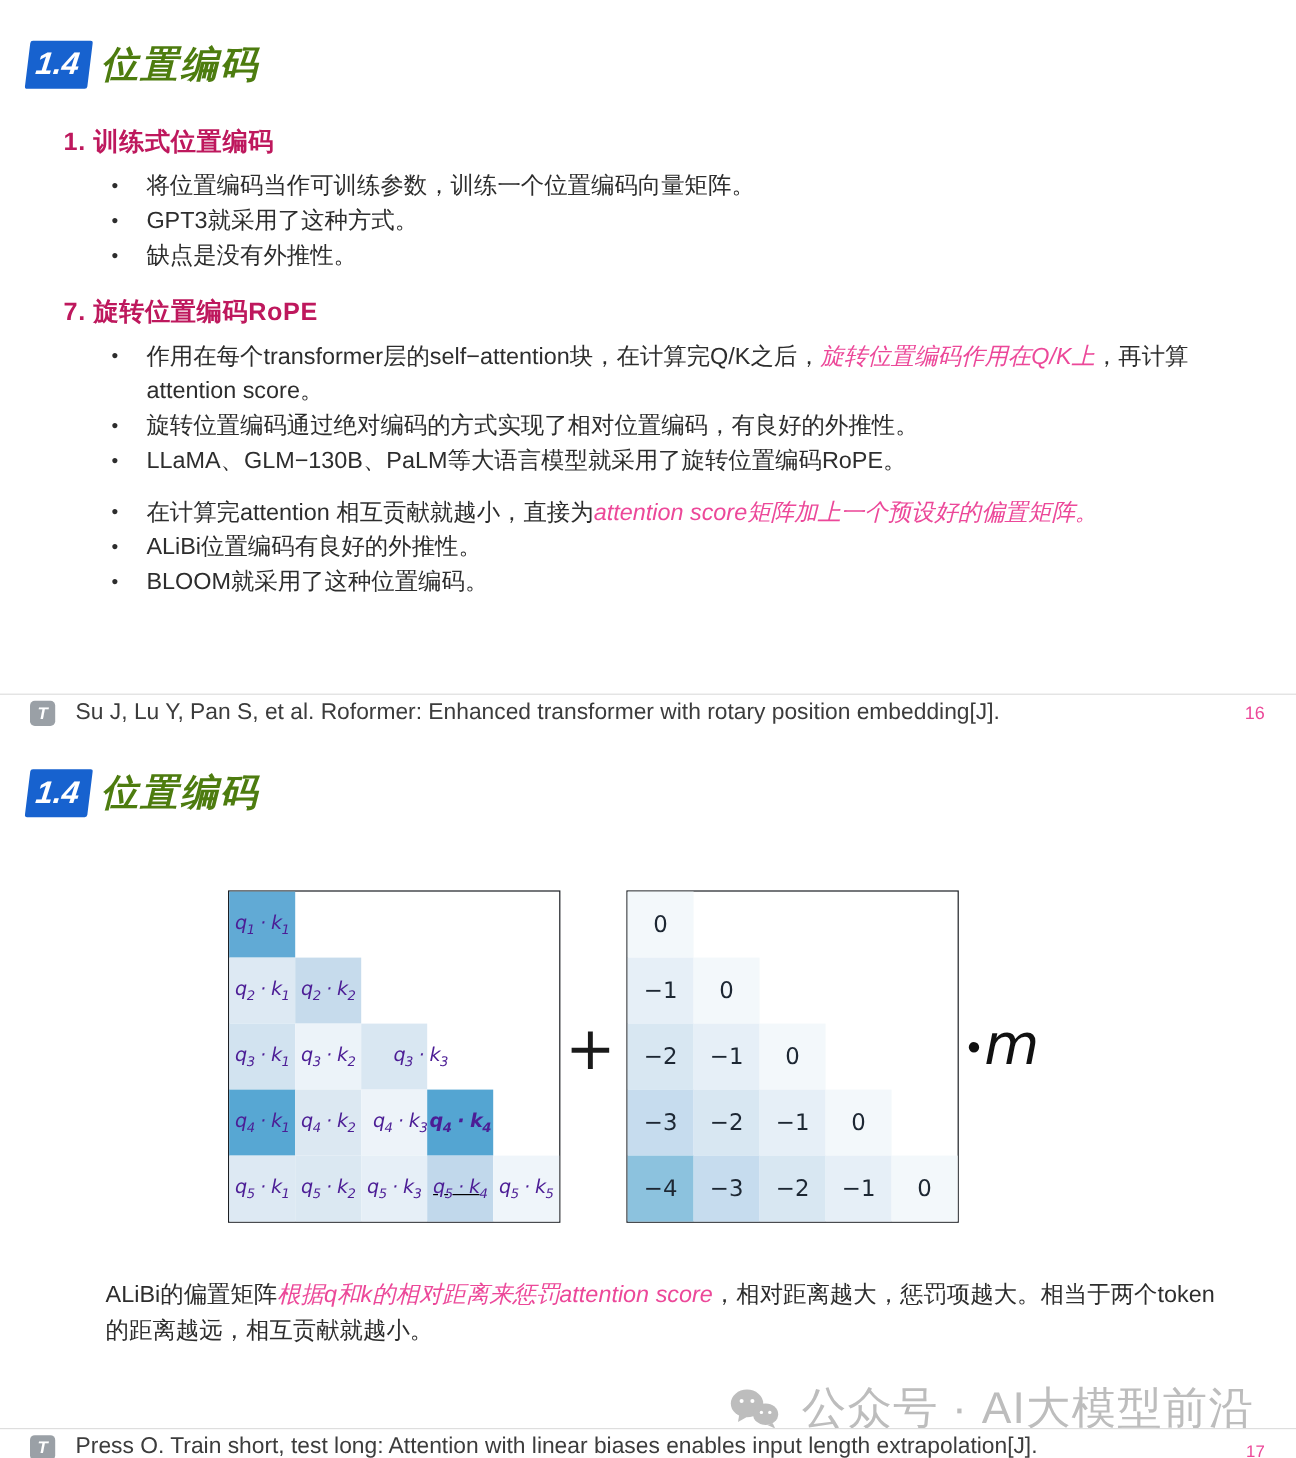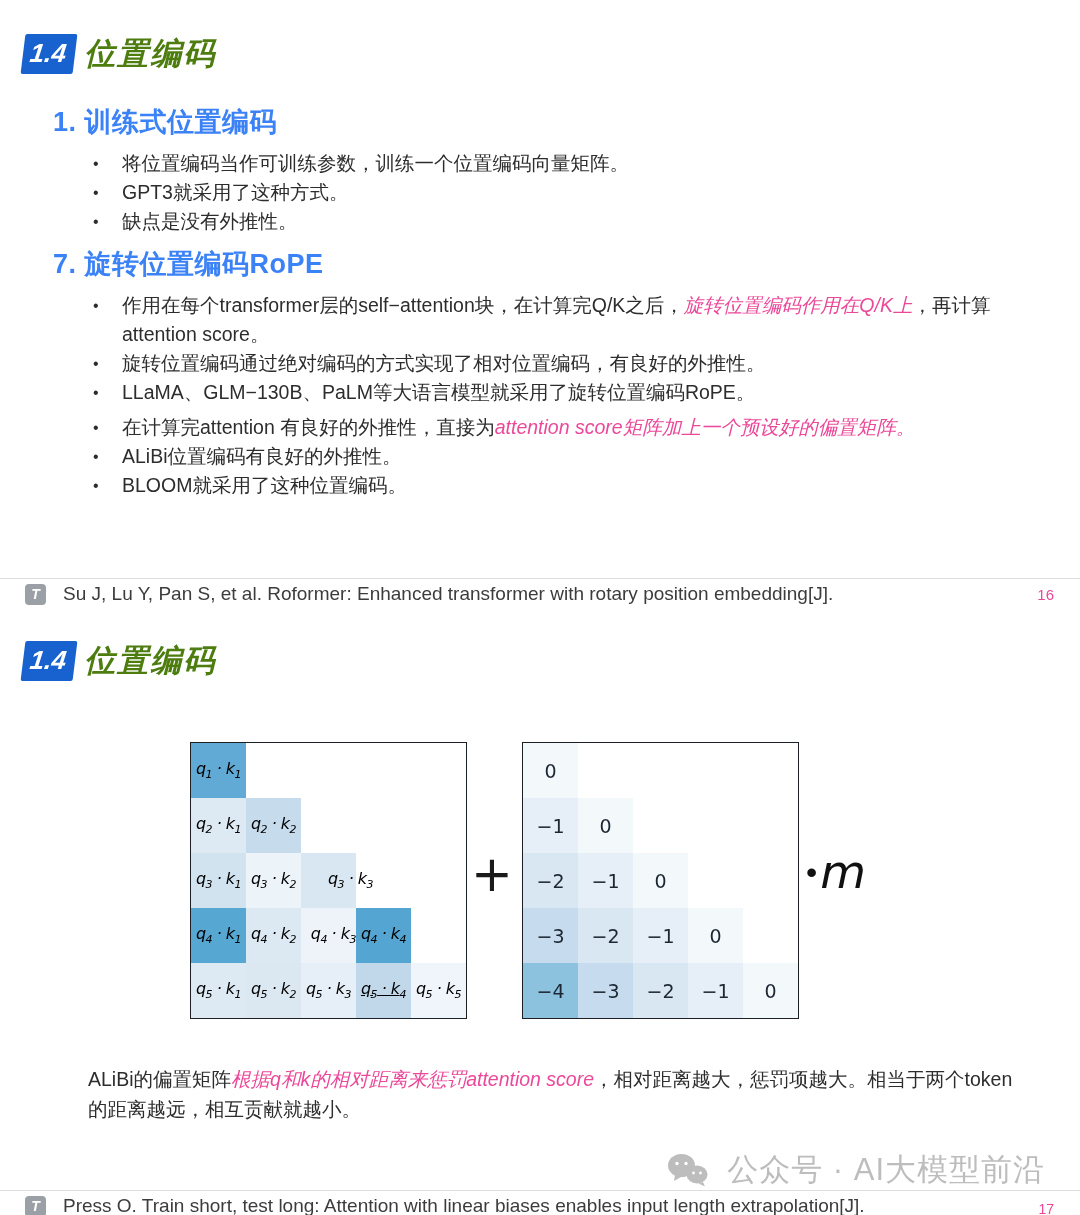--- a/index.html
+++ b/index.html
@@ -13,21 +13,21 @@
   .header { position:absolute; left:23px; top:33px; display:flex; align-items:center; gap:9px; }
   #slide2 .header { top:28px; }
   .badge { background:#1762cf; color:#fff; font-weight:bold; font-style:italic;
            font-size:26px; line-height:26px; padding:6px 9px 8px 7px; transform:skewX(-7deg);
            border-radius:2px; }
   .header-title { color:#4d7c0f; font-weight:bold; font-style:italic; font-size:31px; letter-spacing:2px; }
 
   
   .section { position:absolute; left:53px; width:952px; }
   #sec1 { top:104px; } #sec2 { top:246px; } #sec3 { top:413px; }
-  .section h3 { font-size:27px; font-weight:bold; color:#3b82f6; margin-bottom:9px; letter-spacing:0.5px;}
+  .section h3 { font-size:21px; font-weight:bold; color:#be185d; margin-bottom:9px; letter-spacing:0.5px;}
   .bullets { list-style:none; }
   .bullets li { display:flex; font-size:19.5px; line-height:29px; color:#2d2d2d; }
   .bullets .marker { margin-left:40px; width:29px; min-width:29px; font-size:16px; }
   .red { color:#ec4899;font-style:italic; }
 
   
   .footer-line { position:absolute; left:0; top:578px; width:1080px; height:1px; background:#dedede; }
   .ref { position:absolute; left:25px; top:583px; display:flex; align-items:center; gap:17px; }
   .ref-icon { width:21px; height:21px; background:#9aa0a6; color:#fff; border-radius:4px;
               font-size:14px; font-weight:bold; font-style:italic; display:flex;
@@ -36,34 +36,34 @@
   .page-num { position:absolute; right:26px; top:586px; font-size:15px; color:#ec4899; }
   #slide2 .page-num { top:589px; font-size:14px; }
 
   
   .matrix { position:absolute; top:130px; border:1.6px solid #1c1f24; background:#fff;
             display:grid; grid-template-columns:repeat(5,55px); grid-template-rows:repeat(5,55px); }
   #left-matrix { left:190px; }
   #bias-matrix { left:522px; }
   .cell { display:flex; align-items:center; justify-content:center; }
   .cell .lbl { font-family:"DejaVu Sans", sans-serif; font-style:italic; font-size:16px;
-               color:#000000; white-space:nowrap; letter-spacing:-0.5px; }
+               color:#4c1d95; white-space:nowrap; letter-spacing:-0.5px; }
   .cell .lbl sub { font-size:11px; font-style:italic; }
   .cell .num { font-family:"DejaVu Sans", sans-serif; font-size:19px; color:#1d2733; }
   .plus { position:absolute; left:464px; top:236px; width:56px; text-align:center;
           font-size:50px; line-height:52px; color:#1a1a1a; font-family:"DejaVu Sans", sans-serif; }
   .mult { position:absolute; left:806px; top:234px; display:flex; align-items:center; color:#111; }
   .mult .dot { font-size:32px; line-height:52px; margin-right:3px; }
   .mult .m   { font-size:47px; line-height:52px; font-style:italic; font-family:"DejaVu Sans", sans-serif; }
 
   .caption { position:absolute; left:88px; top:452px; width:930px; font-size:19.5px;
              line-height:30px; color:#2d2d2d; }
 
   .watermark { position:absolute; right:35px; top:537px; display:flex; align-items:center;
-               gap:18px; color:#bdbdbd; font-size:31px; letter-spacing:1px;justify-content:flex-end; }
+               gap:18px; color:#bdbdbd; font-size:37px; letter-spacing:1px;justify-content:flex-end; }
 </style>
 </head>
 <body>
 
 <div class="slide" id="slide1">
   <div class="header">
     <span class="badge">1.4</span>
     <span class="header-title">位置编码</span>
   </div>
 
@@ -100,21 +100,21 @@
           <span class="marker">•</span>
           <span class="txt"><span>LLaMA、GLM−130B、PaLM等大语言模型就采用了旋转位置编码RoPE。</span></span>
         </li>
       </ul>
   </div>
 
   <div class="section" id="sec3">
     <ul class="bullets">
         <li>
           <span class="marker">•</span>
-          <span class="txt"><span>在计算完attention 有良好的外推性，直接为</span><span class="red">attention score矩阵加上一个预设好的偏置矩阵。</span></span>
+          <span class="txt"><span>在计算完attention 相互贡献就越小，直接为</span><span class="red">attention score矩阵加上一个预设好的偏置矩阵。</span></span>
         </li>
         <li>
           <span class="marker">•</span>
           <span class="txt"><span>ALiBi位置编码有良好的外推性。</span></span>
         </li>
         <li>
           <span class="marker">•</span>
           <span class="txt"><span>BLOOM就采用了这种位置编码。</span></span>
         </li>
       </ul>
@@ -164,21 +164,21 @@
       <div class="cell"></div>
       <div class="cell" style="background: rgb(87, 167, 211);">
         <span class="lbl">q<sub>4</sub> · k<sub>1</sub></span>
       </div>
       <div class="cell" style="background: rgb(220, 232, 242);">
         <span class="lbl">q<sub>4</sub> · k<sub>2</sub></span>
       </div>
       <div class="cell" style="background: rgb(237, 243, 249); justify-content: flex-end;">
         <span class="lbl">q<sub>4</sub> · k<sub>3</sub></span>
       </div>
-      <div class="cell" style="background: rgb(84, 165, 210);">
+      <div class="cell" style="background: rgb(84, 165, 210); font-weight: bold;">
         <span class="lbl">q<sub>4</sub> · k<sub>4</sub></span>
       </div>
       <div class="cell"></div>
       <div class="cell" style="background: rgb(221, 233, 243);">
         <span class="lbl">q<sub>5</sub> · k<sub>1</sub></span>
       </div>
       <div class="cell" style="background: rgb(219, 232, 242);">
         <span class="lbl">q<sub>5</sub> · k<sub>2</sub></span>
       </div>
       <div class="cell" style="background: rgb(230, 239, 247);">

